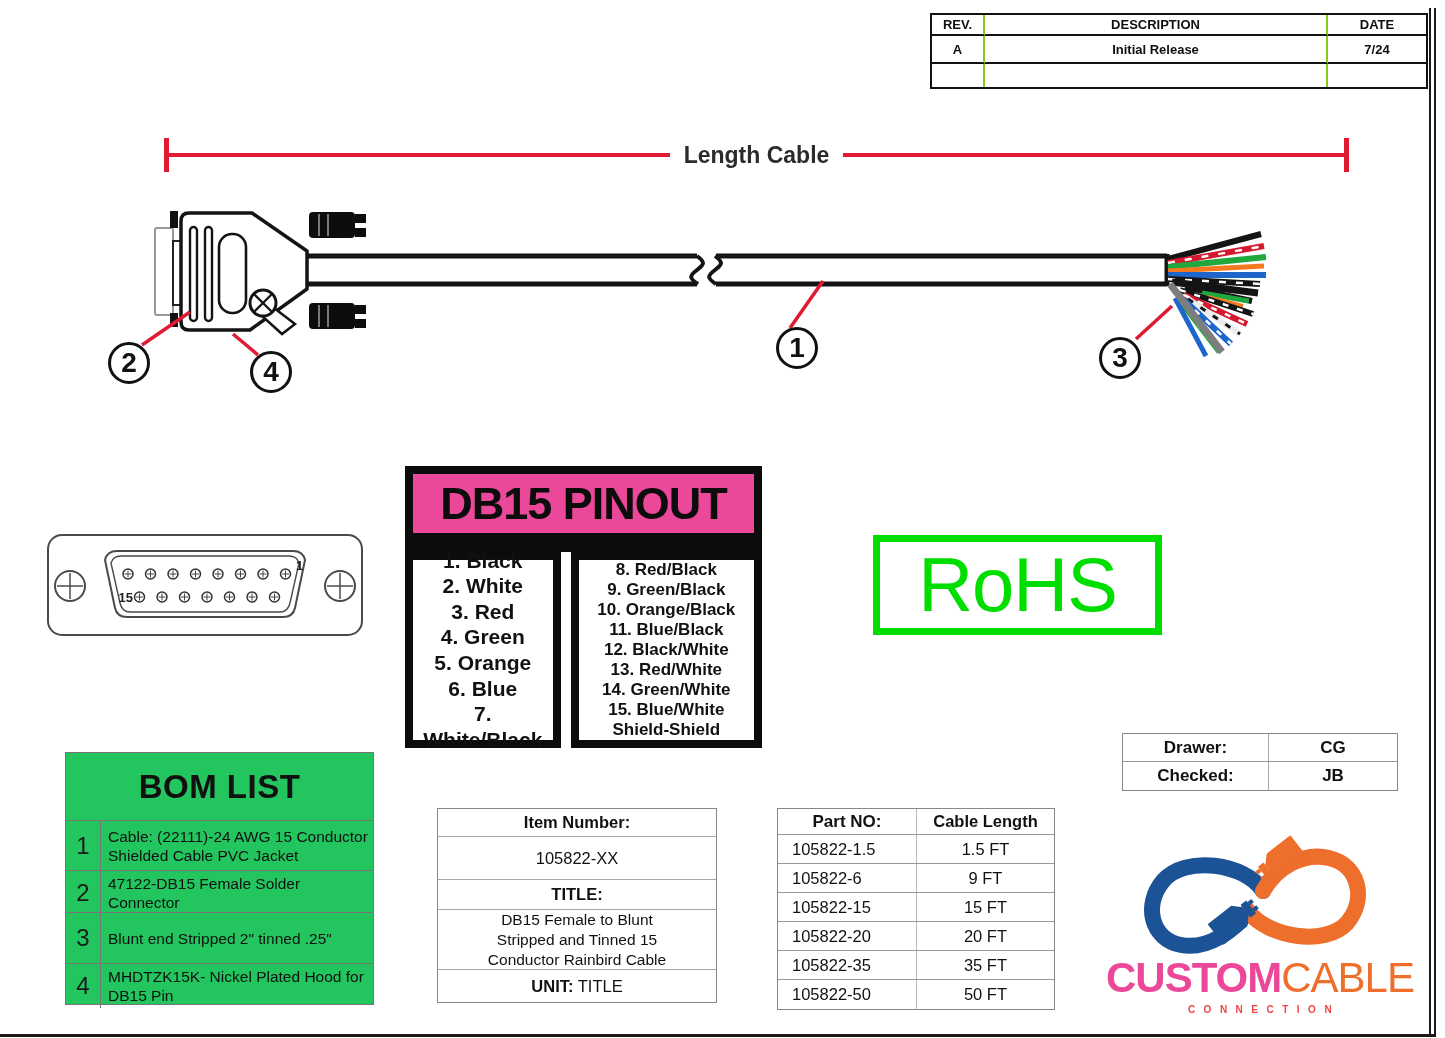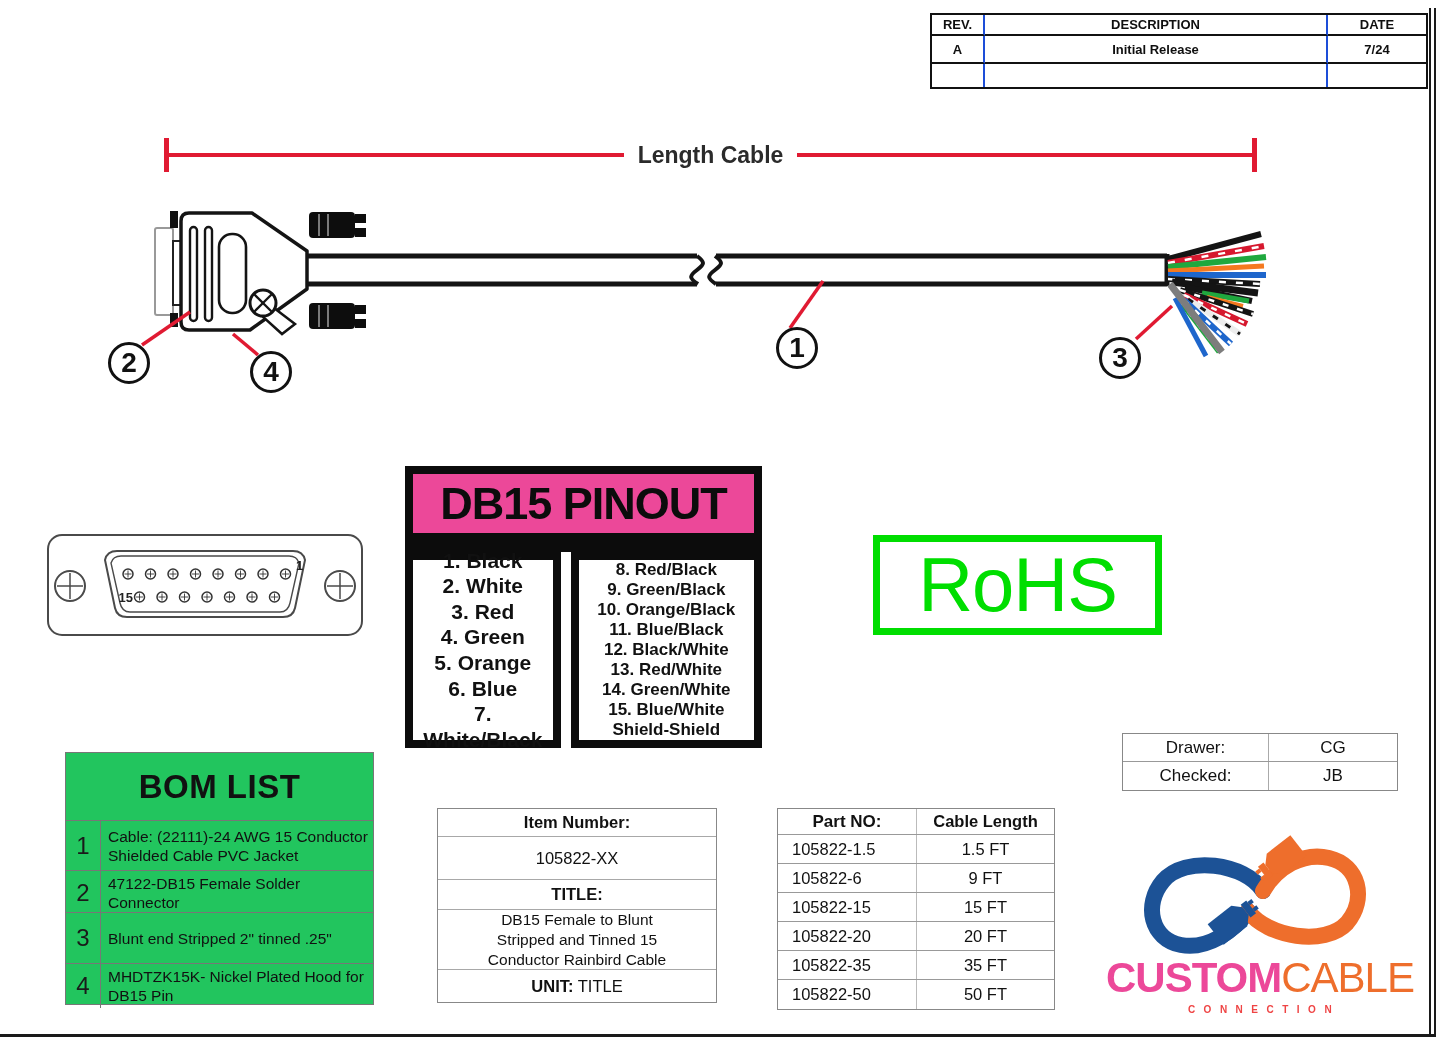--- a/index.html
+++ b/index.html
@@ -4,28 +4,28 @@
 <style>
   * { margin:0; padding:0; box-sizing:border-box; }
   html,body { background:#fff; }
   body { font-family:"Liberation Sans","DejaVu Sans",sans-serif; color:#111; }
   .sheet { position:relative; width:1445px; height:1038px; background:#fff; overflow:hidden; }
   .abs { position:absolute; }
 
   
   .rev-table { left:930px; top:13px; width:498px; border:2px solid #111; display:grid;
                grid-template-columns:53px 343px 1fr; grid-template-rows:21px 28px 23px; }
-  .rev-cell { border-right:2px solid #1d4ed8; border-bottom:2px solid #111;
+  .rev-cell { border-right:2px solid #84cc16; border-bottom:2px solid #111;
               display:flex; align-items:center; justify-content:center;
               font-size:13px; font-weight:600; color:#0f0f0f; }
   .rev-cell.lastcol { border-right:none; }
   .rev-cell.lastrow { border-bottom:none; }
 
   
-  .dim { left:164px; top:138px; width:1093px; height:34px; display:flex; align-items:center; }
+  .dim { left:164px; top:138px; width:1185px; height:34px; display:flex; align-items:center; }
   .dim .tick { width:5px; height:34px; background:#e01a32; }
   .dim .dline { flex:1; height:4px; background:#e01a32; }
   .dim .dlabel { padding:0 14px; font-size:23px; font-weight:600; color:#2b2b2b; white-space:nowrap; }
 
   
   .callout { position:absolute; width:42px; height:42px; border:3px solid #111; border-radius:50%;
              background:#fff; display:flex; align-items:center; justify-content:center;
              font-size:28px; font-weight:700; color:#111; }
 
   
@@ -67,21 +67,21 @@
   .pt-row.head { height:26px; font-weight:700; }
   .pt-row:last-child { border-bottom:none; }
   .pt-c1 { border-right:1px solid #bbb; display:flex; align-items:center; padding-left:14px; font-size:16.5px; }
   .pt-row.head .pt-c1 { justify-content:center; padding-left:0; font-size:17px; }
   .pt-c2 { display:flex; align-items:center; justify-content:center; font-size:16.5px; }
 
   
   .appr { left:1122px; top:733px; width:276px; border:1.5px solid #888; background:#fff; }
   .ap-row { display:grid; grid-template-columns:146px 1fr; height:28px; border-bottom:1px solid #999; }
   .ap-row:last-child { border-bottom:none; }
-  .ap-c { display:flex; align-items:center; justify-content:center; font-size:17px; font-weight:400; }
+  .ap-c { display:flex; align-items:center; justify-content:center; font-size:17px; font-weight:700; }
   .ap-c.lbl { border-right:1px solid #aaa; }
 
   
   .logo { left:1085px; top:833px; width:350px; display:flex; flex-direction:column; align-items:center; }
   .logo-line1 { white-space:nowrap; font-size:42px; letter-spacing:-1px; line-height:1; margin-top:2px; }
   .logo-custom { font-weight:700; color:#ec4899; }
   .logo-cable  { font-weight:400; color:#ee6e2c; }
   .logo-line2 { margin-top:5px; font-size:10px; font-weight:700; letter-spacing:8.5px; padding-left:8px;
                 color:#ef4444; }
 

